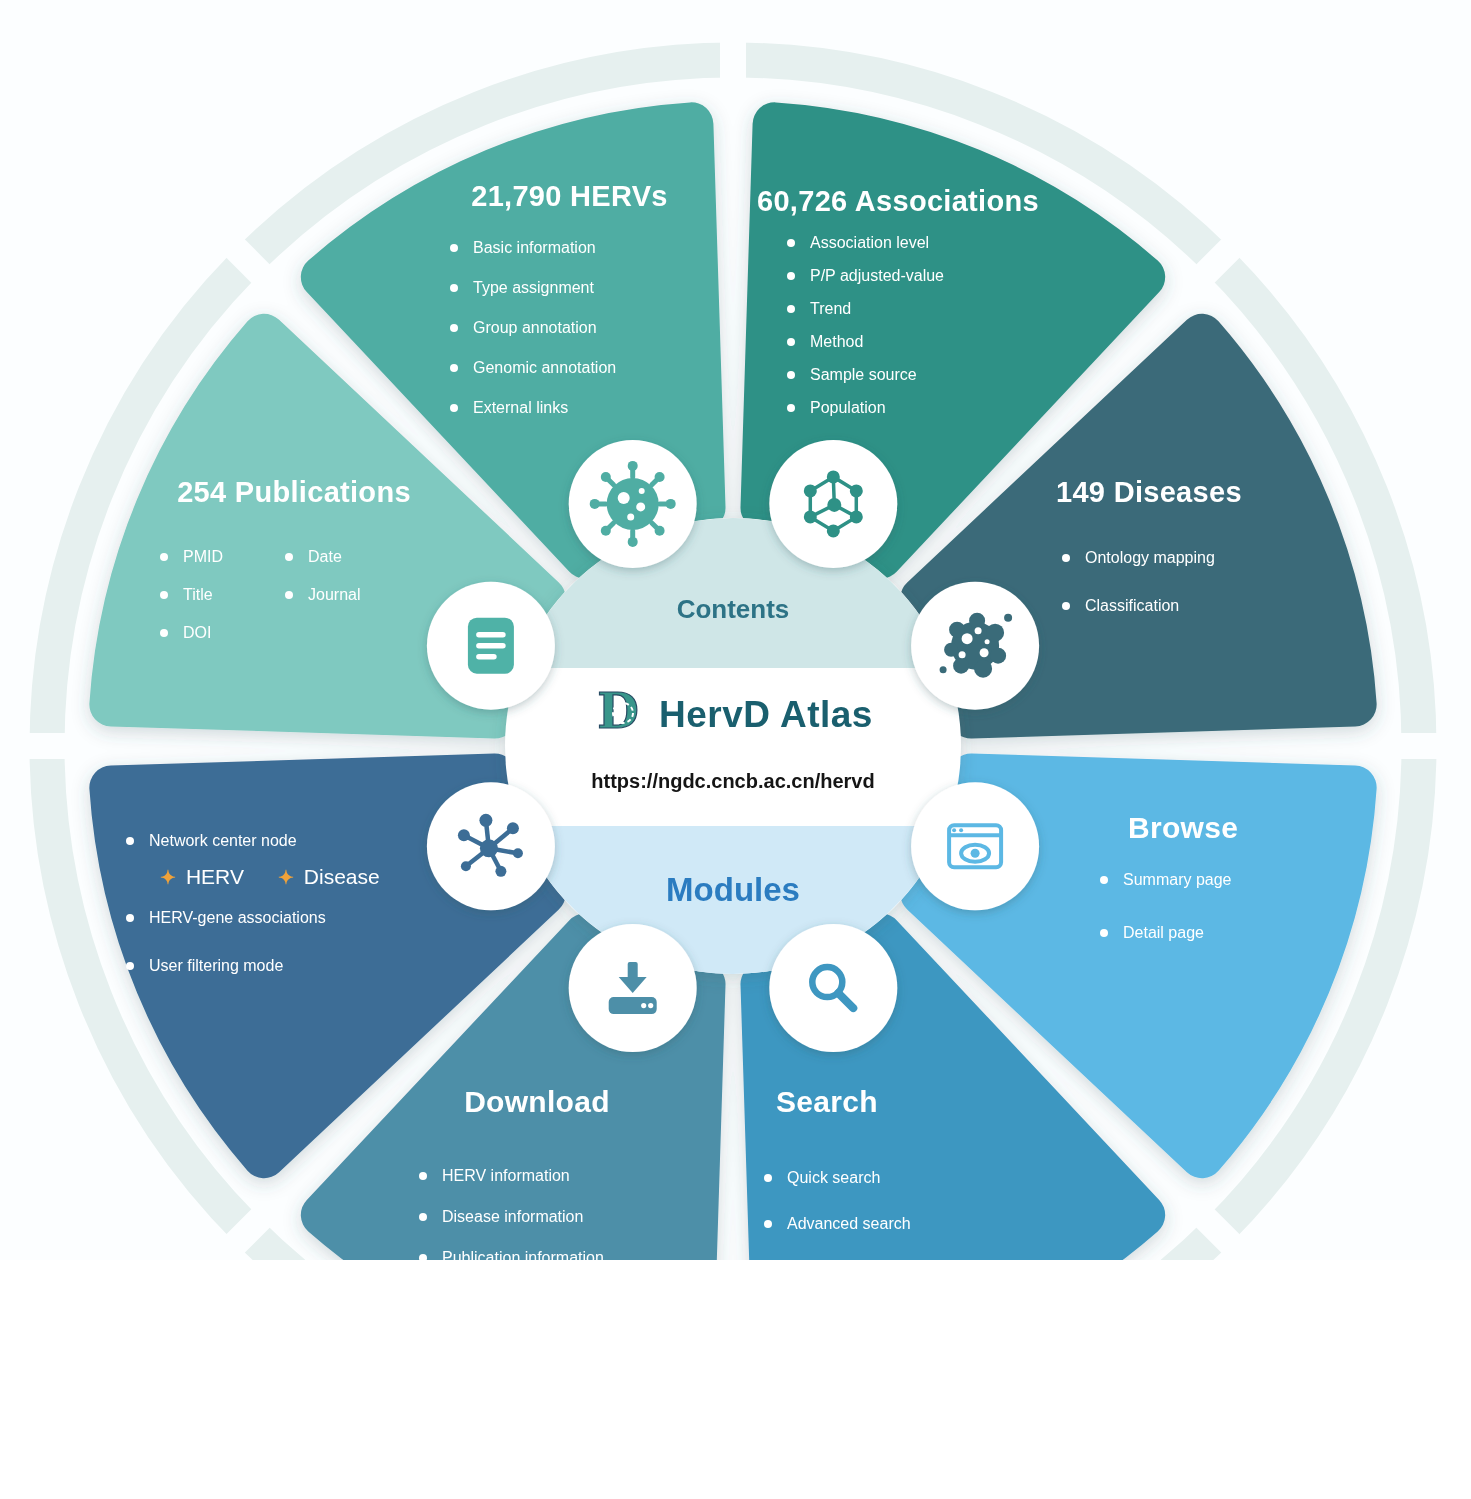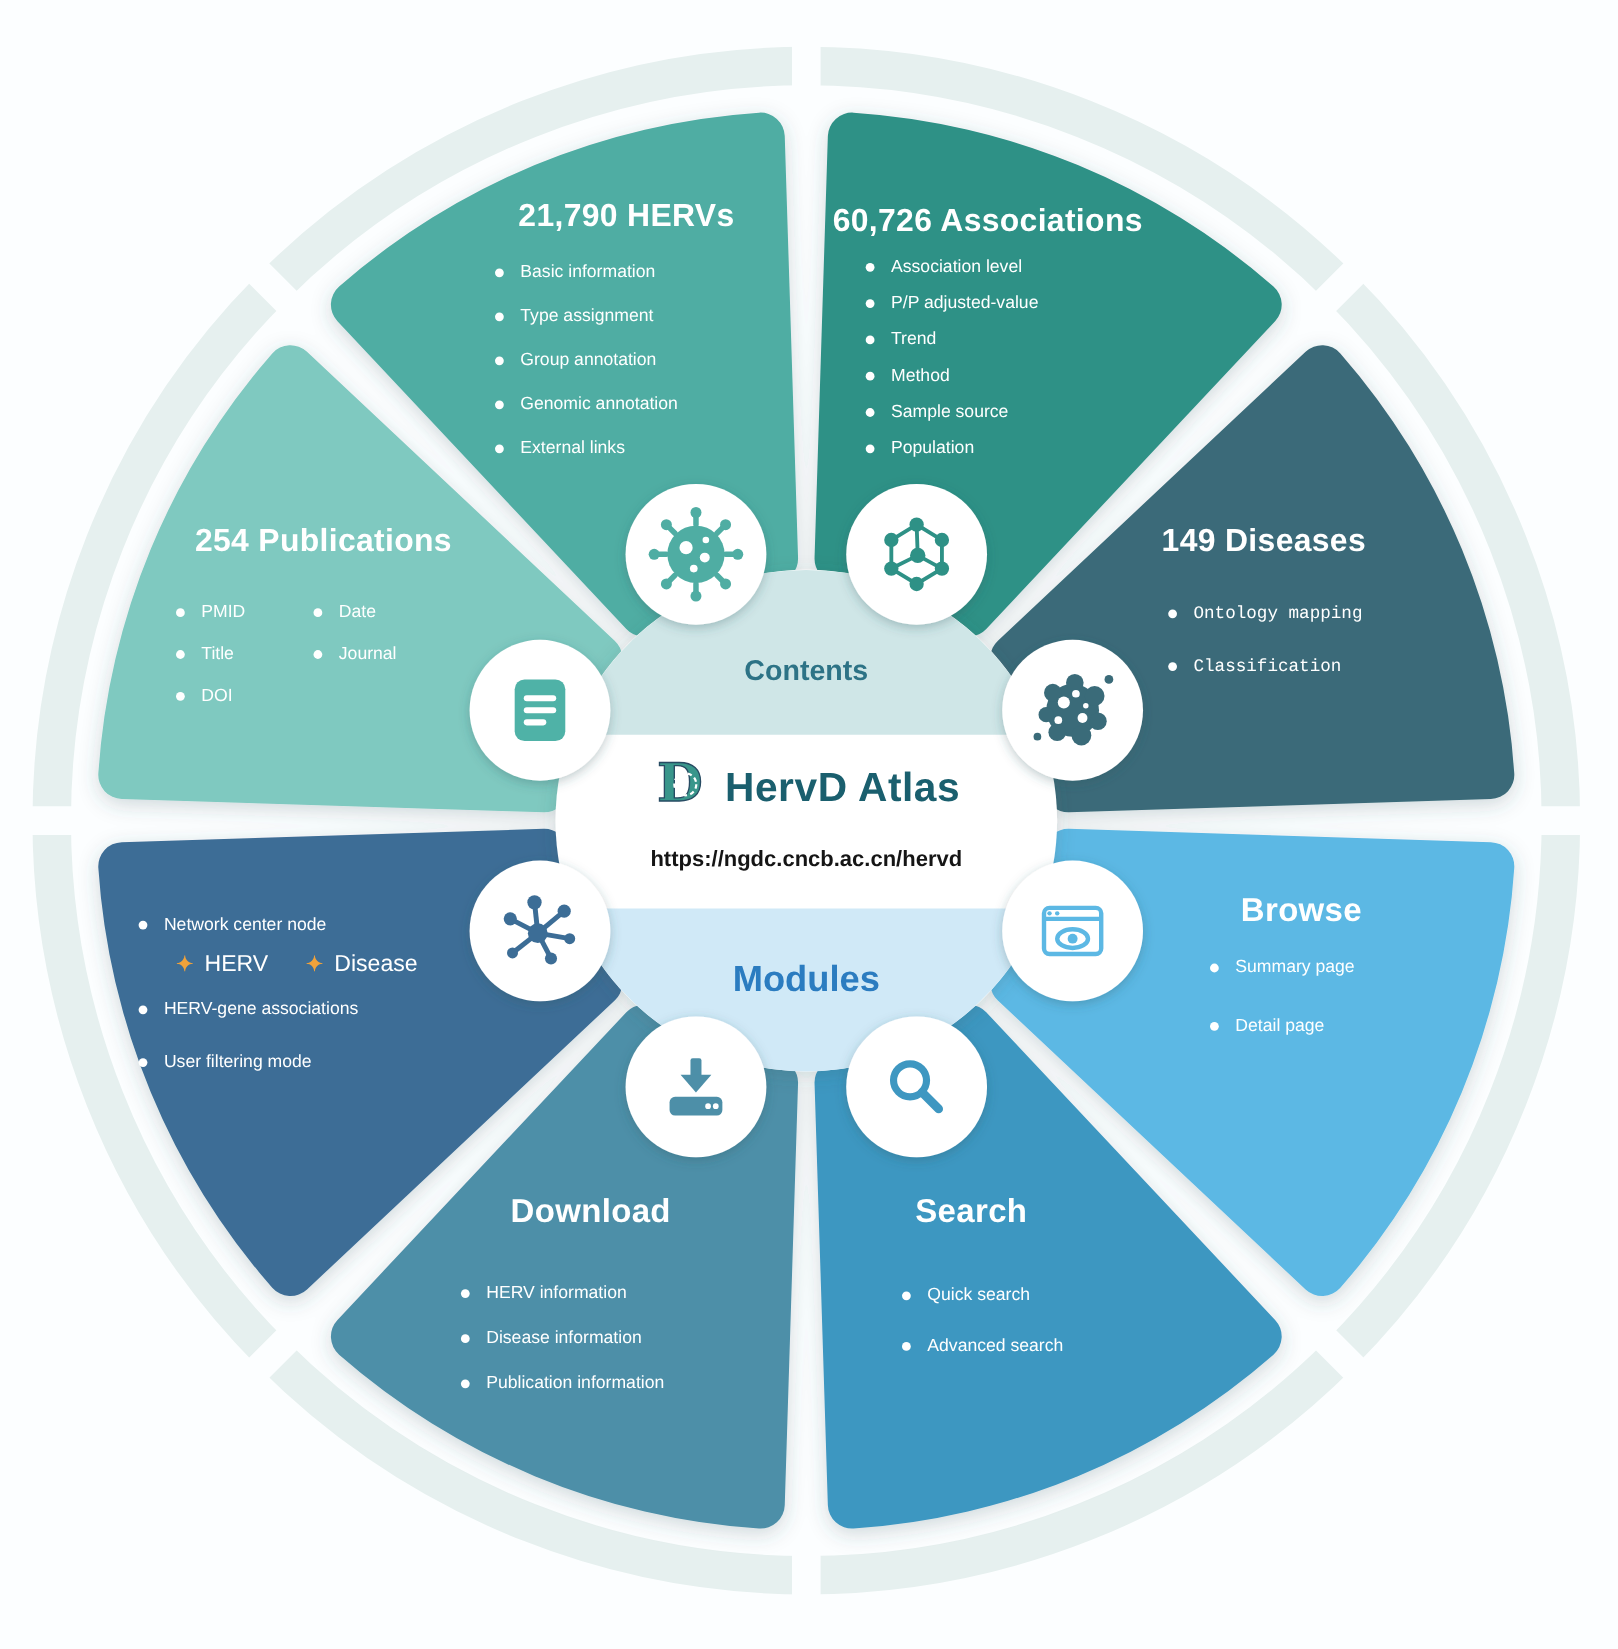--- a/index.html
+++ b/index.html
@@ -1,36 +1,36 @@
 <!DOCTYPE html>
 <html><head>
 <meta charset="utf-8">
 <style>
   *{margin:0;padding:0;box-sizing:border-box;}
   body{font-family:"Liberation Sans",sans-serif;background:#ffffff;}
-  .stage{position:relative;width:1471px;height:1499px;background:#fcfeff;overflow:hidden;}
+  .stage{position:relative;width:1471px;height:1260px;background:#fcfeff;overflow:hidden;}
   .wheel{position:absolute;left:0;top:0;}
   .panel{position:absolute;color:#fff;}
   .wedge-title{font-size:29px;font-weight:bold;line-height:1.17;letter-spacing:.3px;}
   .t-center{text-align:center;}
   ul.bullets{list-style:none;}
   .bullets li{display:flex;align-items:center;font-size:16px;}
   .dot{width:8px;height:8px;border-radius:50%;background:#fff;margin-right:15px;flex:0 0 auto;}
 
   .p-hervs{left:412px;top:180px;width:315px;}
   .p-hervs .bullets{margin:14px 0 0 38px;}
   .p-hervs li{height:40px;}
 
   .p-assoc{left:757px;top:185px;width:330px;}
   .p-assoc .bullets{margin:8px 0 0 30px;}
   .p-assoc li{height:33px;}
 
   .p-diseases{left:1056px;top:476px;width:330px;}
   .p-diseases .bullets{margin:24px 0 0 6px;}
-  .p-diseases li{height:48px;font-family:Liberation Mono, monospace;}
+  .p-diseases li{height:48px;}
 
   .p-pubs{left:138px;top:476px;width:312px;}
   .pub-cols{display:flex;margin:28px 0 0 22px;}
   .pub-cols ul:first-child{width:125px;}
   .pub-cols li{height:38px;}
 
   .p-kg{left:112px;top:810px;width:400px;}
   .p-kg .wedge-title{font-size:30px;}
   .kg-top{margin:12px 0 0 14px;}
   .kg-top li{height:38px;}
@@ -43,21 +43,21 @@
   .p-browse{left:1092px;top:810px;width:300px;}
   .p-browse .wedge-title{margin-left:36px;font-size:30px;}
   .p-browse .bullets{margin:8px 0 0 8px;}
   .p-browse li{height:53px;}
 
   .p-download{left:417px;top:1084px;width:240px;}
   .p-download .wedge-title{font-size:30px;}
   .p-download .bullets{margin:36px 0 0 2px;}
   .p-download li{height:41px;}
 
-  .p-search{left:788px;top:1084px;width:190px;}
+  .p-search{left:732px;top:1084px;width:190px;}
   .p-search .wedge-title{font-size:30px;}
   .p-search .bullets{margin:36px 0 0 32px;}
   .p-search li{height:46px;}
 
   .contents-label{position:absolute;left:583px;top:594px;width:300px;text-align:center;font-size:26px;font-weight:bold;color:#2d7386;}
   .modules-label{position:absolute;left:583px;top:871px;width:300px;text-align:center;font-size:33px;font-weight:bold;color:#2b7cc0;}
   .logo-row{position:absolute;left:513px;top:686px;width:440px;display:flex;align-items:center;justify-content:center;gap:12px;}
   .logo-text{font-size:37px;font-weight:bold;color:#1a5f6e;letter-spacing:.5px;}
   .site-url{position:absolute;left:513px;top:770px;width:440px;text-align:center;font-size:20px;font-weight:bold;color:#151515;}
   .icon-bg{fill:#ffffff;}

